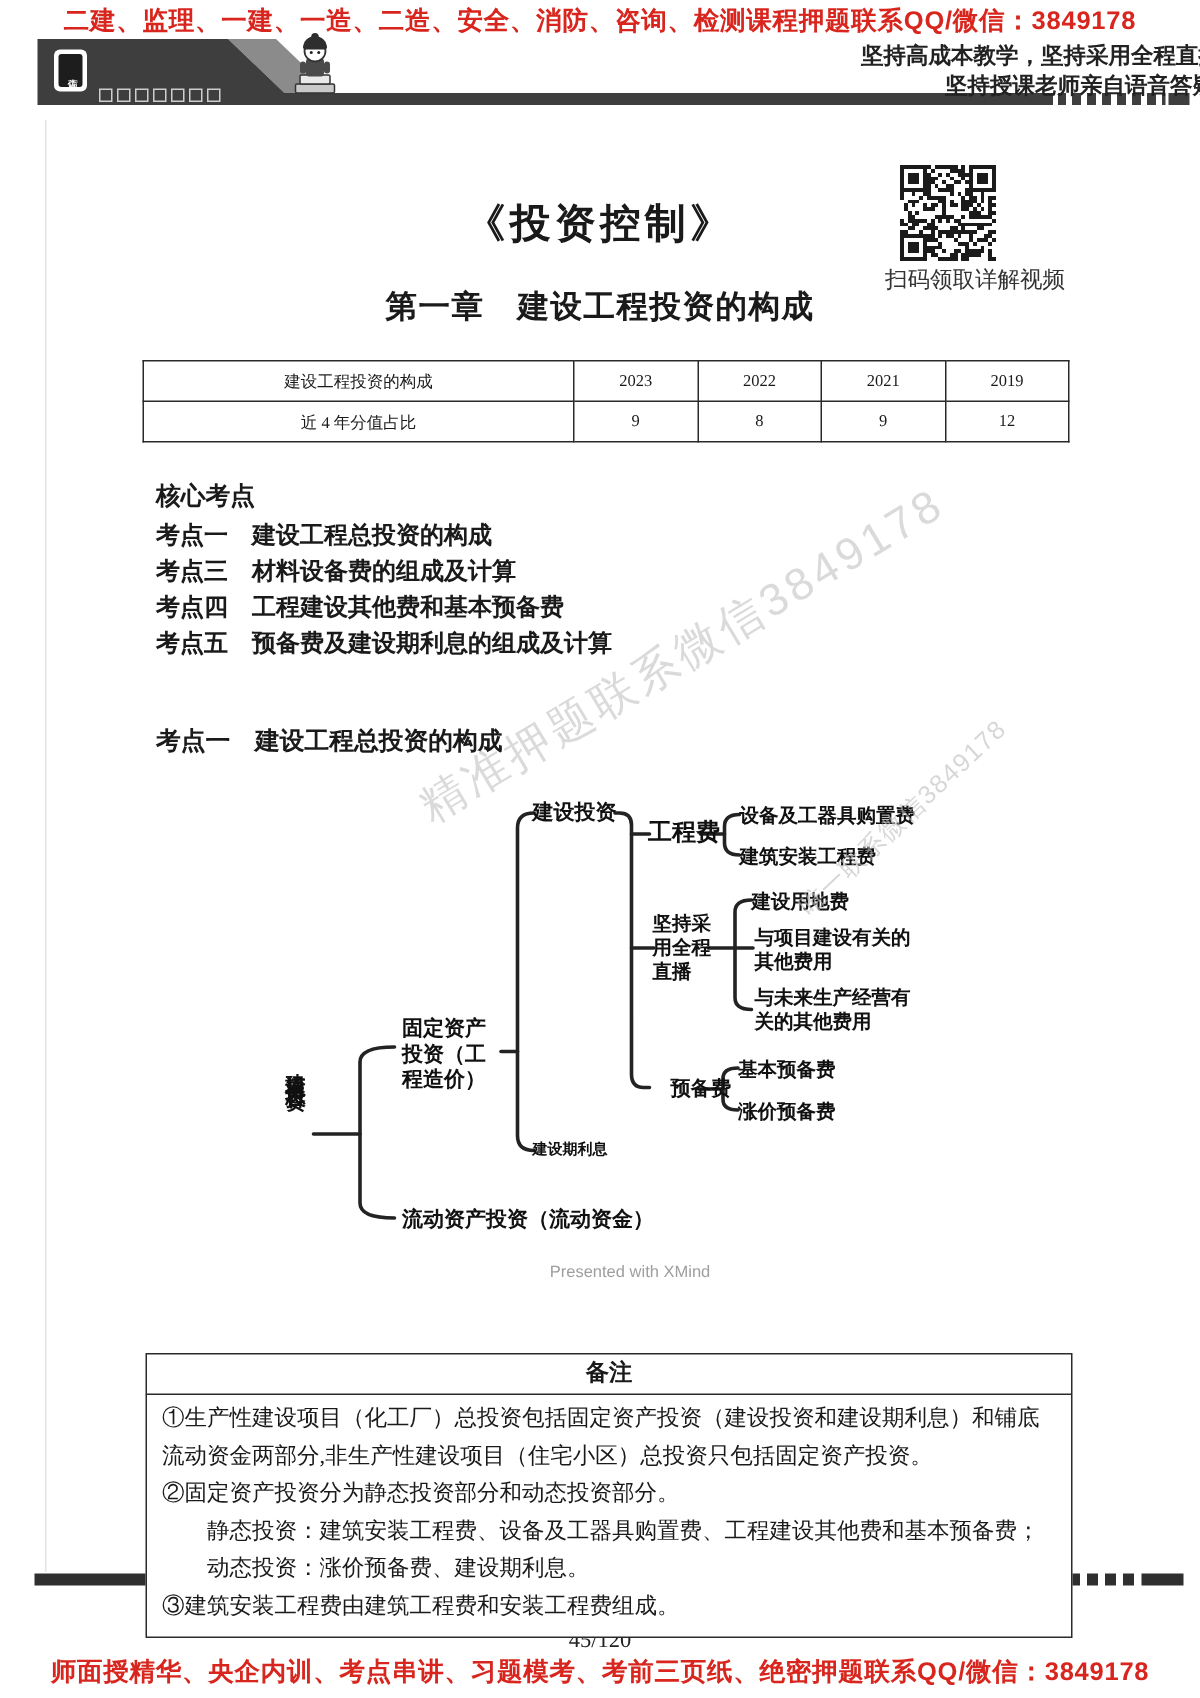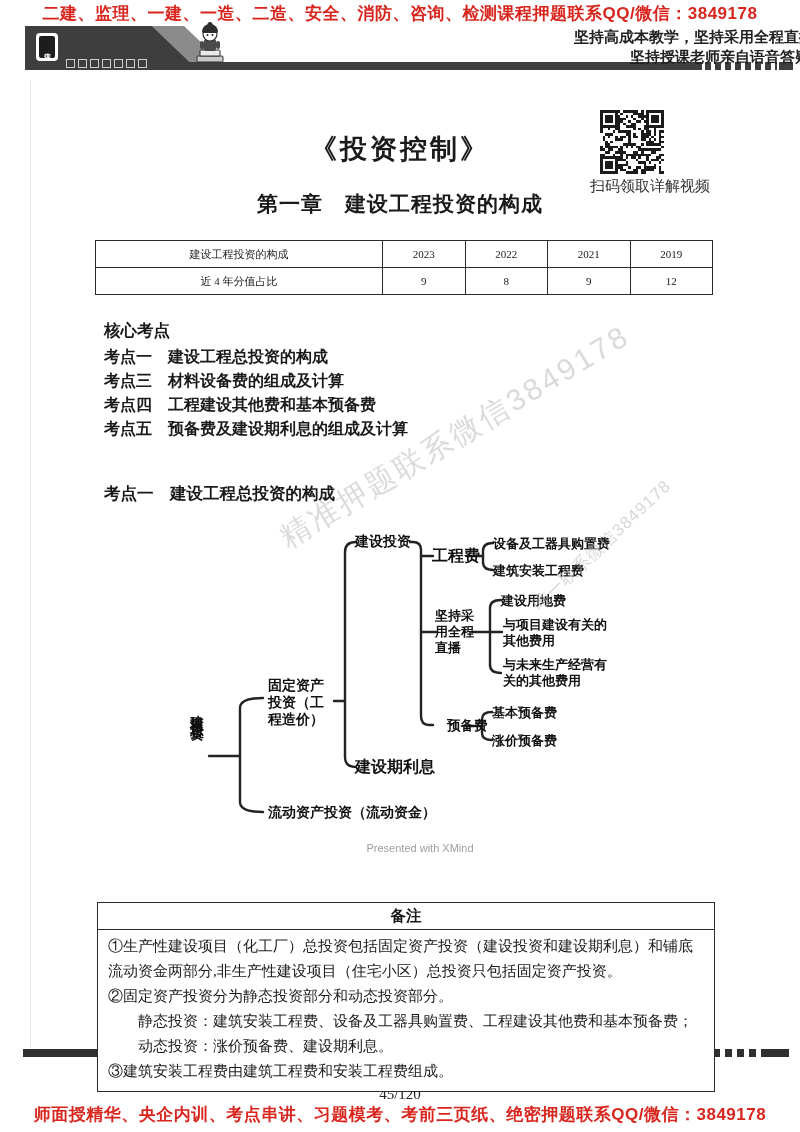--- a/index.html
+++ b/index.html
@@ -59,21 +59,21 @@
   
   .diagram{position:absolute;left:0;top:520px;width:800px;height:345px;}
   .diagram svg{position:absolute;left:0;top:0;}
   .dnode{position:absolute;font-family:"Liberation Sans",sans-serif;font-weight:bold;color:#111;
     font-size:13px;line-height:15.5px;}
   .n-root{left:189px;top:184px;writing-mode:vertical-rl;text-orientation:upright;
     font-size:13.5px;letter-spacing:2px;}
   .n-fixed{left:268px;top:157px;width:64px;font-size:14px;line-height:17px;}
   .n-current{left:268px;top:285px;white-space:nowrap;font-size:14px;}
   .n-invest{left:355px;top:14px;white-space:nowrap;font-size:14px;}
-  .n-interest{left:355px;top:239px;white-space:nowrap;font-size:16px;}
+  .n-interest{left:355px;top:239px;white-space:nowrap;font-size:10px;}
   .n-engfee{left:432px;top:28px;white-space:nowrap;font-size:16px;}
   .n-equip{left:493px;top:16px;white-space:nowrap;}
   .n-cinstall{left:493px;top:43px;white-space:nowrap;}
   .n-other{left:435px;top:88px;width:47px;line-height:16px;}
   .n-land{left:501px;top:73px;white-space:nowrap;}
   .n-projrel{left:503px;top:97px;width:112px;}
   .n-future{left:503px;top:137px;width:112px;}
   .n-reserve{left:432px;top:198px;white-space:nowrap;font-size:13.5px;margin-left:15px;}
   .n-basic{left:492px;top:185px;white-space:nowrap;}
   .n-price{left:492px;top:213px;white-space:nowrap;}

